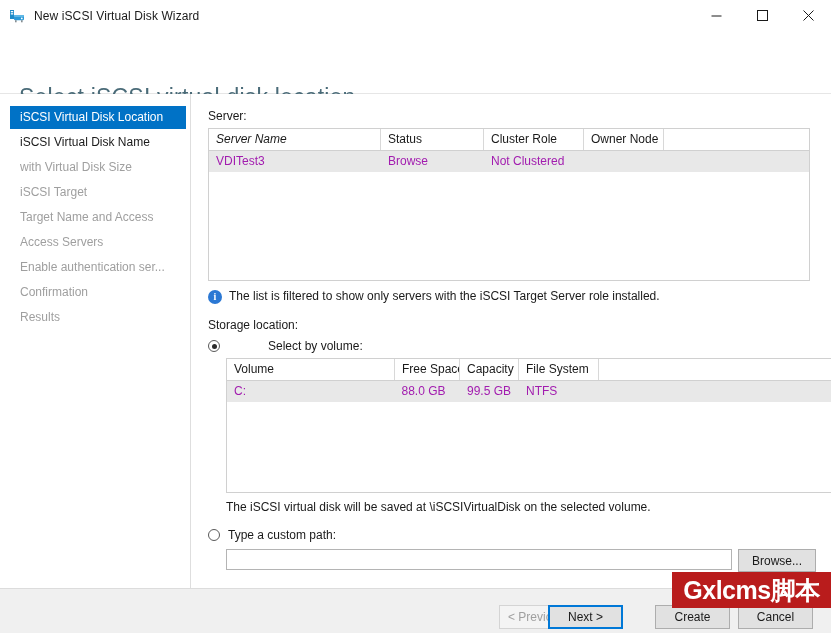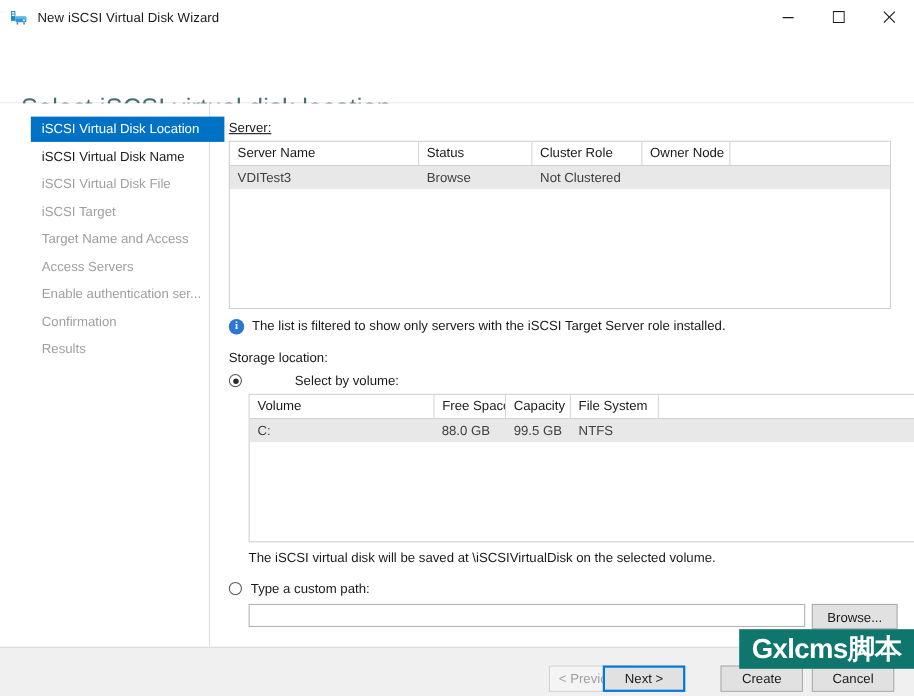--- a/index.html
+++ b/index.html
@@ -80,21 +80,21 @@
 
   
   .sidebar {
     position: absolute;
     left: 0; top: 0;
     width: 190px; height: 494px;
     border-right: 1px solid #dedede;
   }
   .nav-item {
     position: absolute;
-    left: 28px;
+    left: 10px;
     width: 176px;
     height: 23px;
     line-height: 23px;
     padding-left: 10px;
     font-size: 12px;
     color: #9f9f9f;
     white-space: nowrap;
     box-sizing: border-box;
     overflow: hidden;
   }
@@ -144,21 +144,21 @@
     overflow: hidden;
   }
   .gh.last { border-right: none; }
   .grid-row {
     display: flex;
     height: 21px;
   }
   .grid-row.selected { background: #e8e8e8; }
   .gc {
     font-size: 12px;
-    color: #404040;
+    color: #a21caf;
     line-height: 21px;
     padding-left: 7px;
     box-sizing: border-box;
     white-space: nowrap;
     overflow: hidden;
   }
   .gc.num {
     text-align: right;
     padding-left: 0;
     padding-right: 8px;
@@ -261,21 +261,21 @@
     width: 831px; height: 45px;
     background: #f0f0f0;
     border-top: 1px solid #dcdcdc;
   }
 
   
   .watermark {
     position: absolute;
     left: 672px; top: 572px;
     width: 159px; height: 36px;
-    background: #0f766e;
+    background: #b91c1c;
     color: #ffffff;
     font-family: "Liberation Sans", sans-serif;
     font-size: 25px;
     font-weight: bold;
     line-height: 36px;
     text-align: center;
     letter-spacing: -0.5px;
     overflow: hidden;
     z-index: 50;
   }
@@ -320,36 +320,36 @@
 
 <div class="header-band">
   <div class="page-title">Select iSCSI virtual disk location</div>
 </div>
 
 <div class="content">
 
   <div class="sidebar">
     <div class="nav-item current" style="top:12px;">iSCSI Virtual Disk Location</div>
     <div class="nav-item done" style="top:37px;">iSCSI Virtual Disk Name</div>
-    <div class="nav-item" style="top:62px;">iSCSI Virtual Disk File</div>
+    <div class="nav-item" style="top:62px;">with Virtual Disk Size</div>
     <div class="nav-item" style="top:87px;">iSCSI Target</div>
     <div class="nav-item" style="top:112px;">Target Name and Access</div>
     <div class="nav-item" style="top:137px;">Access Servers</div>
     <div class="nav-item" style="top:162px;">Enable authentication ser...</div>
     <div class="nav-item" style="top:187px;">Confirmation</div>
     <div class="nav-item" style="top:212px;">Results</div>
   </div>
 
   <div class="main">
 
-    <div class="field-label" style="left:18px; top:15px;text-decoration:underline;">Server:</div>
+    <div class="field-label" style="left:18px; top:15px;">Server:</div>
 
     <div class="grid" style="left:18px; top:34px; width:602px; height:153px;">
       <div class="grid-head">
-        <div class="gh" style="width:172px;">Server Name</div>
+        <div class="gh" style="width:172px;font-style:italic;">Server Name</div>
         <div class="gh" style="width:103px;">Status</div>
         <div class="gh" style="width:100px;">Cluster Role</div>
         <div class="gh" style="width:80px;">Owner Node</div>
         <div class="gh last" style="flex:1;"></div>
       </div>
       <div class="grid-row selected">
         <div class="gc" style="width:172px;">VDITest3</div>
         <div class="gc" style="width:103px;">Browse</div>
         <div class="gc" style="width:100px;">Not Clustered</div>
         <div class="gc" style="width:80px;"></div>

